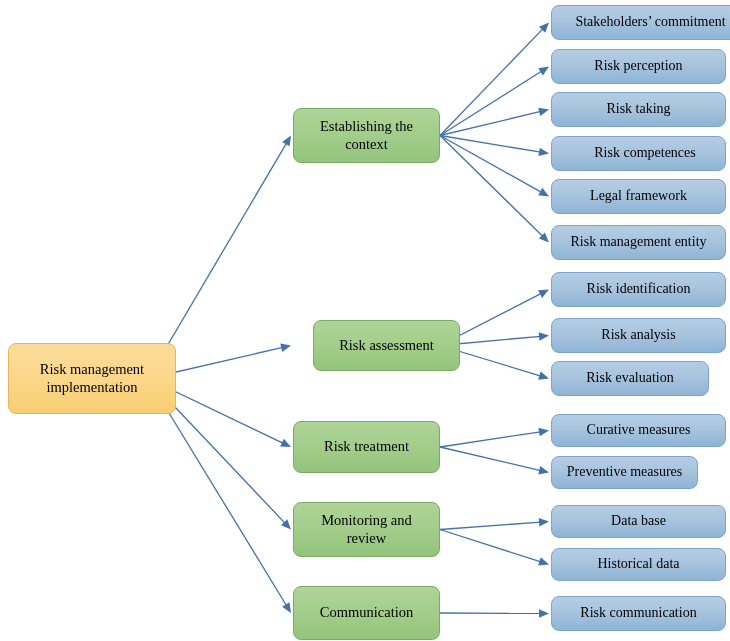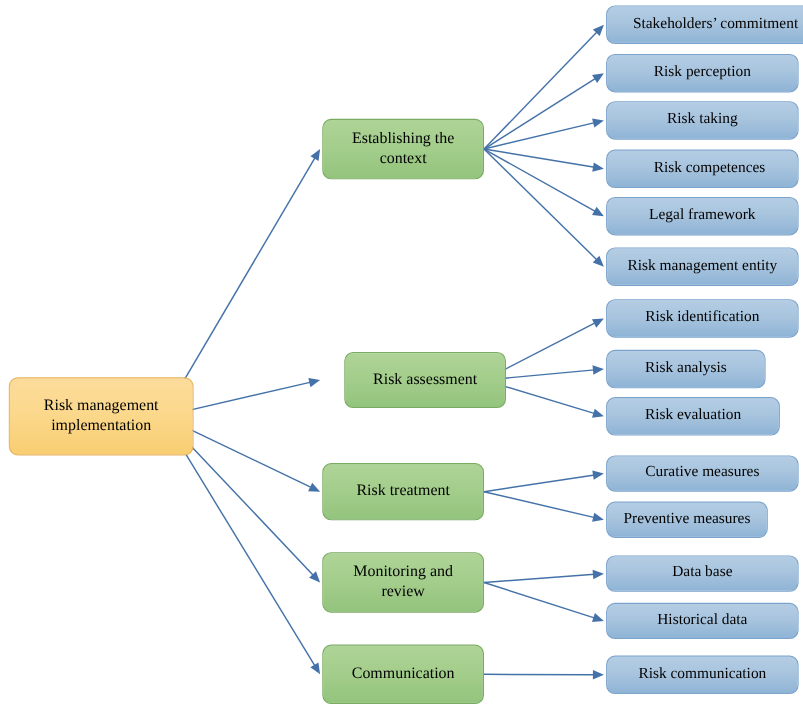--- a/index.html
+++ b/index.html
@@ -167,21 +167,21 @@
       </div>
       <div class="node node-leaf" style="left: 551px; top: 225px; width: 175px; height: 35px;">
         <span class="node-label">Risk management entity</span>
       </div>
       <div class="node node-branch" style="left: 293px; top: 320px; width: 147px; height: 51px; margin-left: 20px;">
         <span class="node-label">Risk assessment</span>
       </div>
       <div class="node node-leaf" style="left: 551px; top: 272px; width: 175px; height: 35px;">
         <span class="node-label">Risk identification</span>
       </div>
-      <div class="node node-leaf" style="left: 551px; top: 318px; width: 145px; height: 35px;">
+      <div class="node node-leaf" style="left: 551px; top: 318px; width: 175px; height: 35px;">
         <span class="node-label">Risk analysis</span>
       </div>
       <div class="node node-leaf" style="left: 551px; top: 361px; width: 158px; height: 35px;">
         <span class="node-label">Risk evaluation</span>
       </div>
       <div class="node node-branch" style="left: 293px; top: 421px; width: 147px; height: 52px;">
         <span class="node-label">Risk treatment</span>
       </div>
       <div class="node node-leaf" style="left: 551px; top: 414px; width: 175px; height: 33px;">
         <span class="node-label">Curative measures</span>

